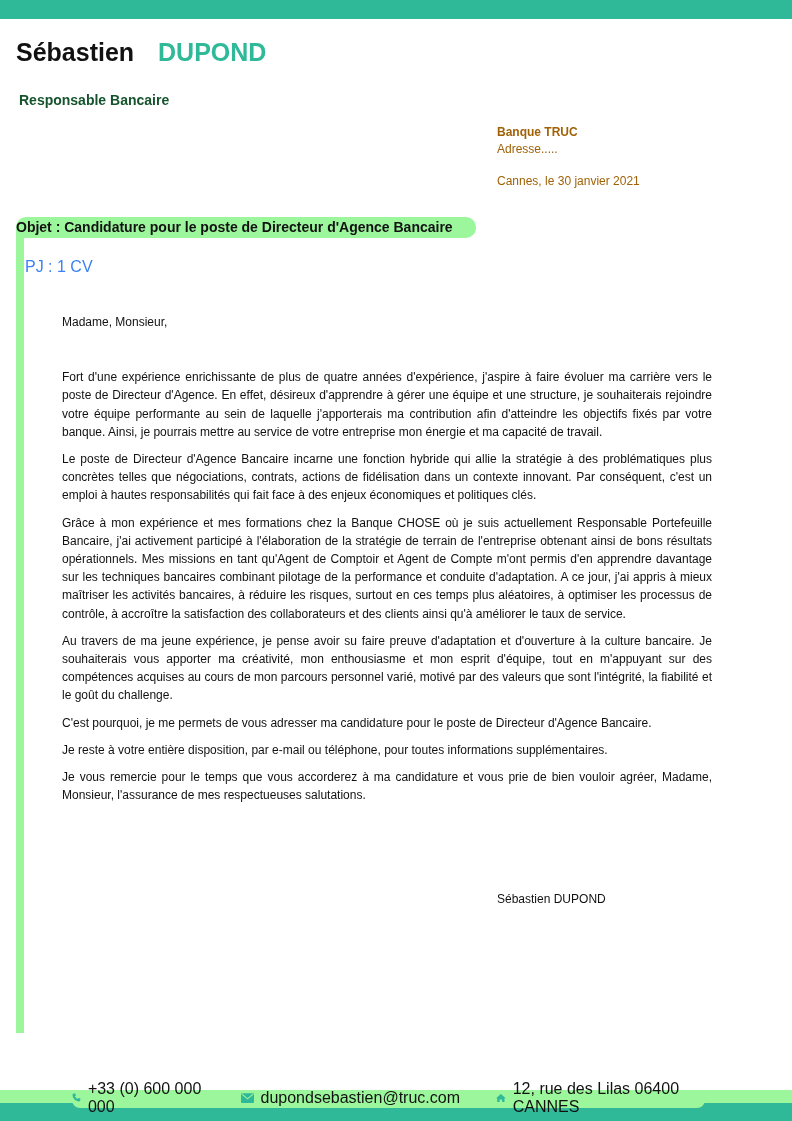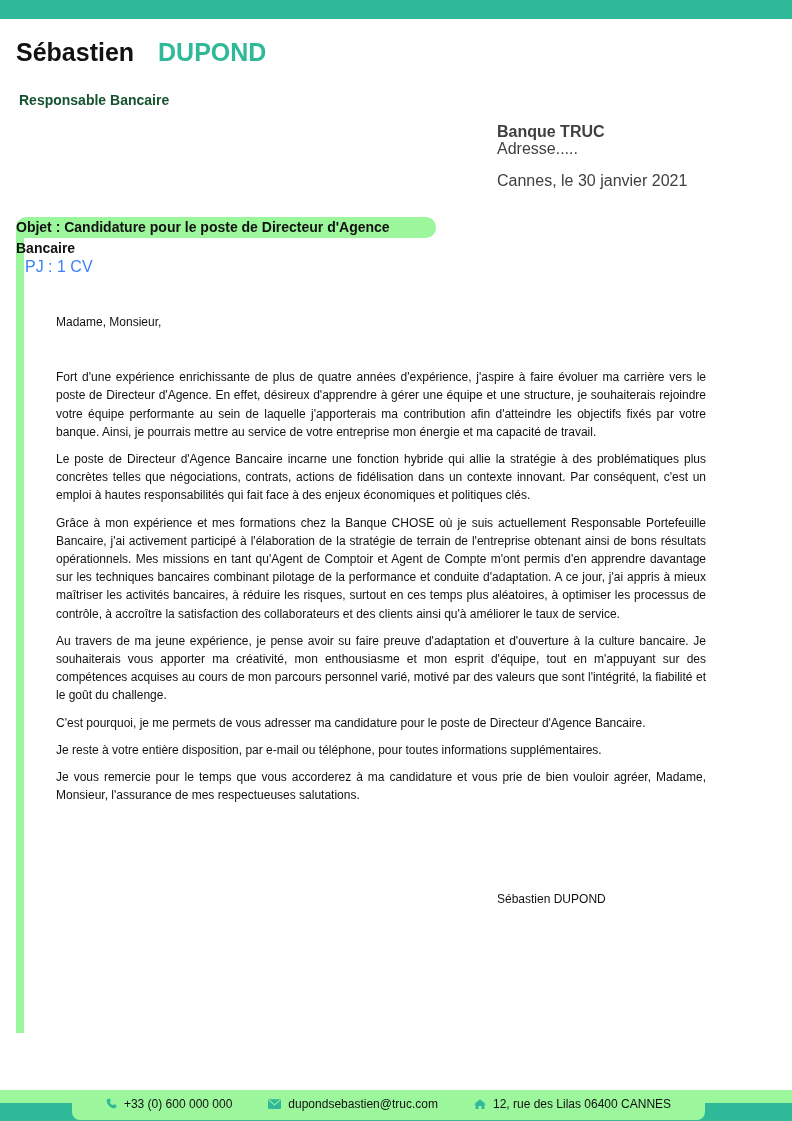--- a/index.html
+++ b/index.html
@@ -10,51 +10,51 @@
     .top-bar { position: absolute; left: 0; top: 0; width: 792px; height: 19px; background: #30b998; }
     .name {
       position: absolute; left: 16px; top: 38px; font-size: 25px; font-weight: bold;
       color: #111; letter-spacing: 0px;
     }
     .name .last { color: #30b998; margin-left: 17px; }
     .job-title {
       position: absolute; left: 19px; top: 92px; font-size: 14px; font-weight: bold; color: #14532d;
     }
     .recipient {
-      position: absolute; left: 497px; top: 124px; font-size: 16px; line-height: 16.5px; color: #404040;
+      position: absolute; left: 497px; top: 124px; font-size: 12px; line-height: 16.5px; color: #a16207;
     }
     .recipient .company { font-weight: bold; }
     .recipient .date { margin-top: 16px; text-align: center; }
     .left-bar { position: absolute; left: 16px; top: 228px; width: 8px; height: 805px; background: #9cf79c; }
     .objet {
-      position: absolute; left: 16px; top: 217px; width: 420px; height: 21px;
+      position: absolute; left: 16px; top: 217px; width: 460px; height: 21px;
       background: #9cf79c; border-radius: 10px 10px 10px 0;
       font-size: 14px; font-weight: bold; color: #111; line-height: 21px; padding-left: 0;
       box-sizing: border-box;
     }
     .objet span { position: relative; left: 0; }
     .pj {
       position: absolute; left: 25px; top: 258px; font-size: 16px; font-weight: normal; color: #3b82f6;
     }
     .body-text {
-      position: absolute; left: 56px; top: 313px; width: 650px;
+      position: absolute; left: 62px; top: 313px; width: 650px;
       font-size: 12px; line-height: 18.2px; color: #111;
     }
     .body-text p { margin: 0 0 9px 0; text-align: justify; }
     .body-text .salutation { margin-bottom: 37px; }
     .signature {
       position: absolute; left: 497px; top: 892px; font-size: 12px; color: #111;
     }
     .footer-strip { position: absolute; left: 0; top: 1090px; width: 792px; height: 13px; background: #9cf79c; }
     .footer-teal { position: absolute; left: 0; top: 1103px; width: 792px; height: 18px; background: #30b998; }
     .footer-pill {
-      position: absolute; left: 72px; top: 1090px; width: 633px; height: 30px;
+      position: absolute; left: 72px; top: 1090px; width: 633px; height: 18px;
       background: #9cf79c; border-radius: 0 0 8px 8px;
       display: flex; align-items: center; justify-content: center; gap: 36px;
-      font-size: 12px; color: #111; padding-bottom: 3px; box-sizing: border-box;
+      font-size: 16px; color: #111; padding-bottom: 3px; box-sizing: border-box;
     }
     .footer-item { display: flex; align-items: center; gap: 7px; }
     .footer-item svg { display: block; }
   </style>
 </head>
 <body>
 
 <div class="top-bar"></div>
 
 <div class="name">

